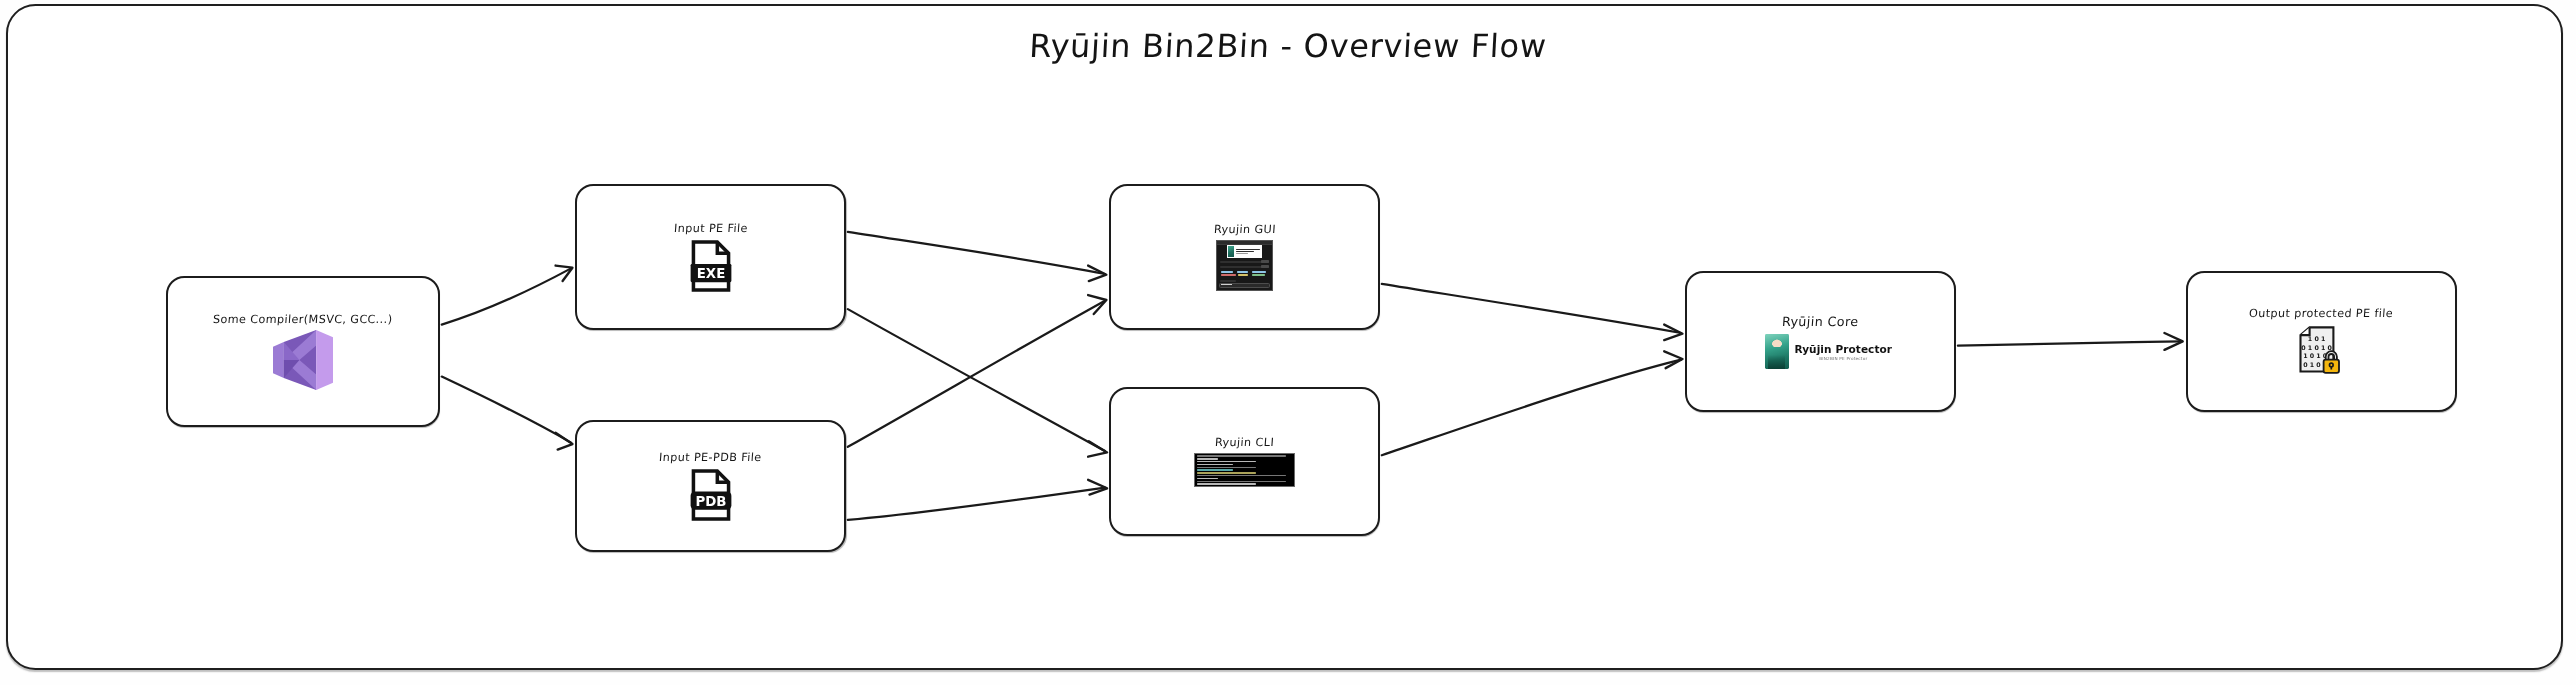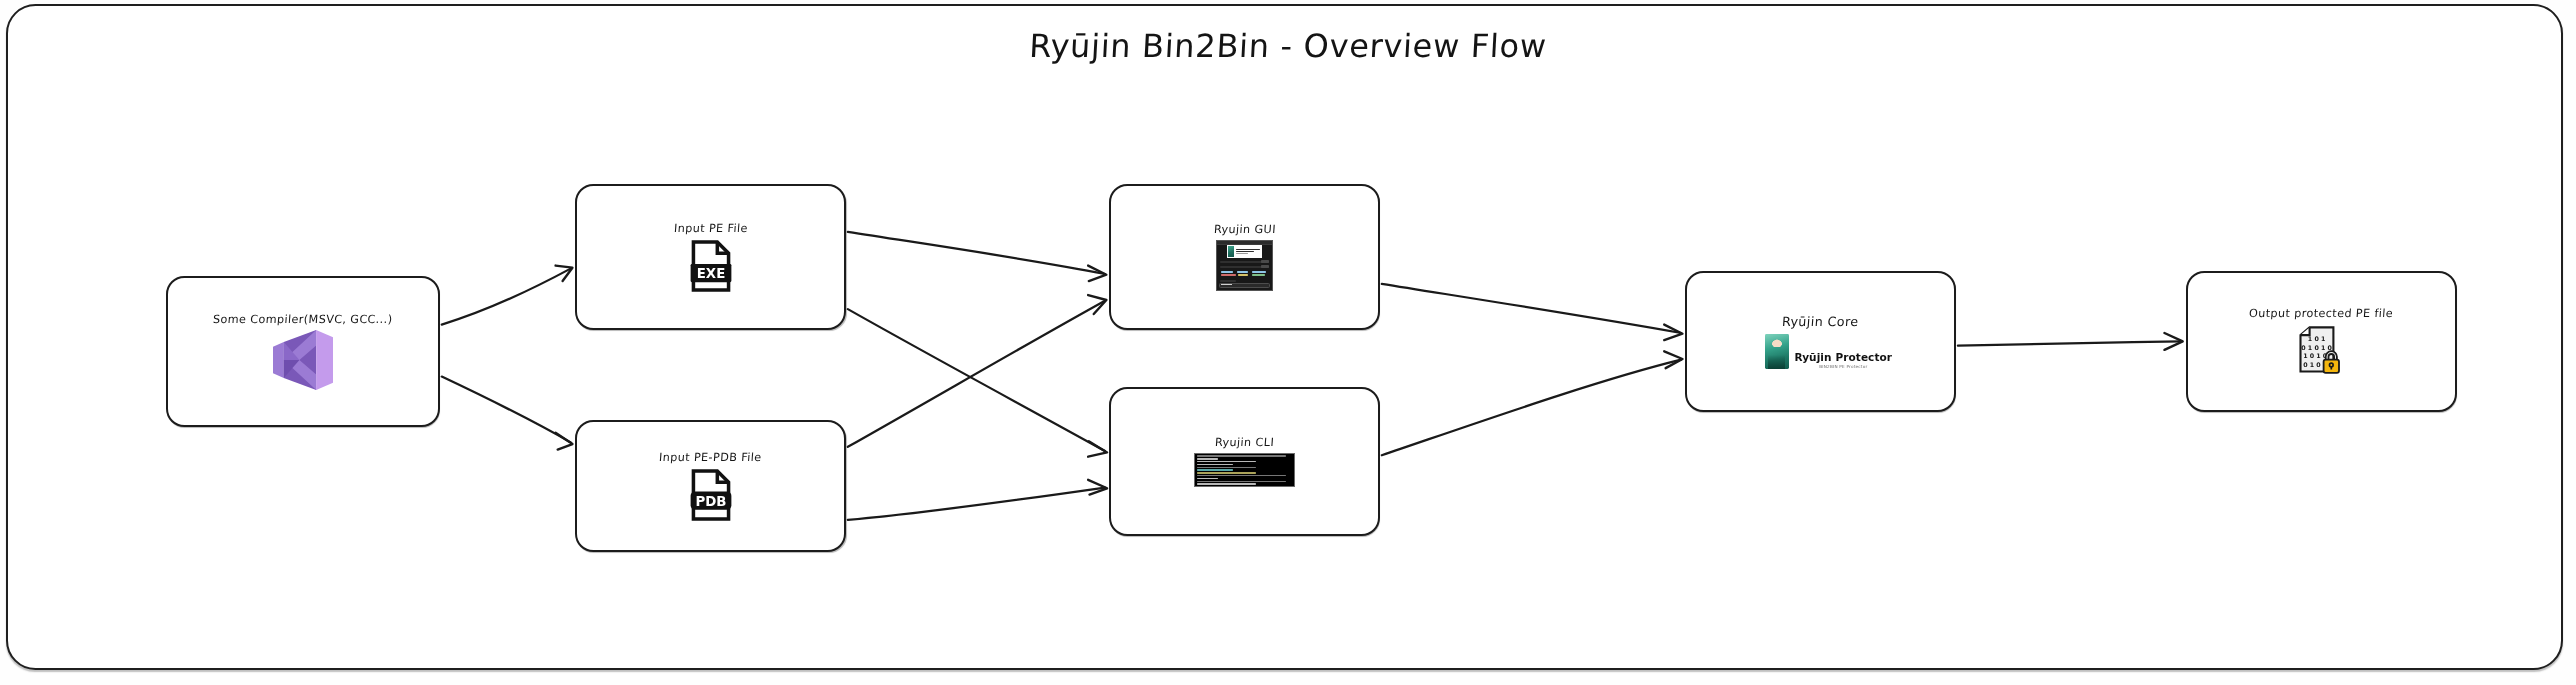--- a/index.html
+++ b/index.html
@@ -145,21 +145,21 @@
   }
   .cli-line.dim { background:#8b8b8b; }
   .cli-line.cyan { background:#67c6c6; }
   .cli-line.yellow { background:#c9c06a; }
   .cli-line.short { width: 38%; }
   .cli-line.mid { width: 62%; }
   .cli-line.long { width: 94%; }
   .cli-line.xshort { width: 22%; }
 
   
-  .ryujin-lockup { display:flex; align-items:flex-end; gap:5.6px; margin-top:1.4px;padding-left:16px; }
+  .ryujin-lockup { display:flex; align-items:center; gap:5.6px; margin-top:1.4px;padding-left:16px; }
   .ryujin-char {
     width: 24px; height: 35px;
     background:
       radial-gradient(circle at 50% 22%, #f3d9c2 0 7%, transparent 8%),
       linear-gradient(165deg,#7fd3bd 0%,#35a38b 38%,#1d7865 70%,#125c4e 100%);
     border-radius: 1.4px;
     position: relative;
     overflow: hidden;
   }
   .ryujin-char::before {

